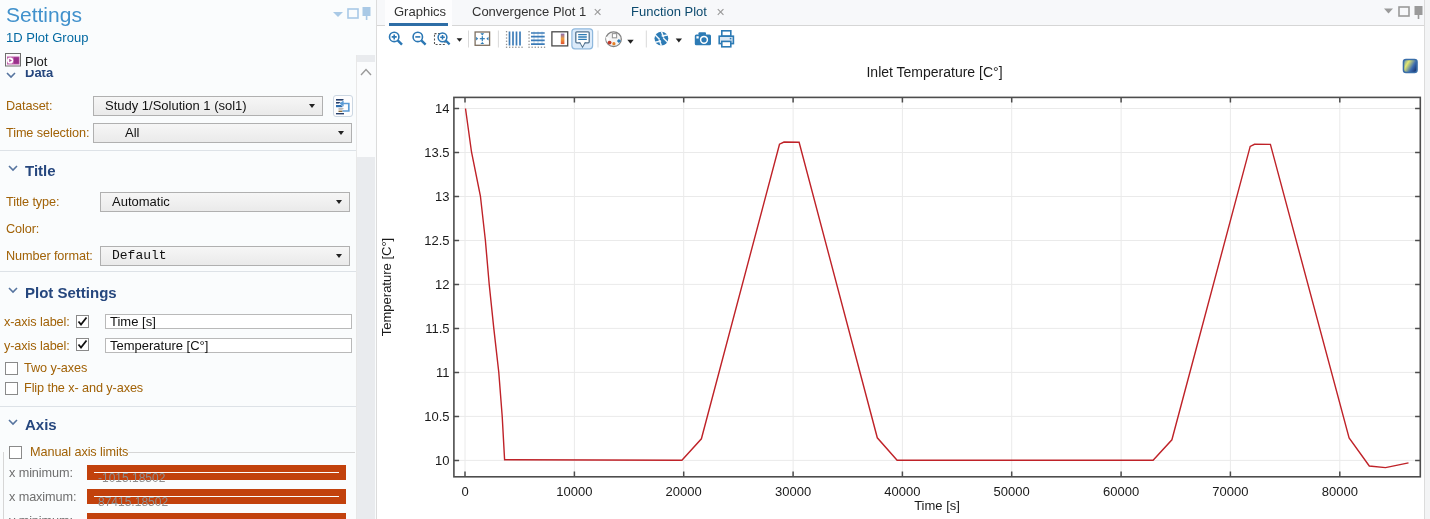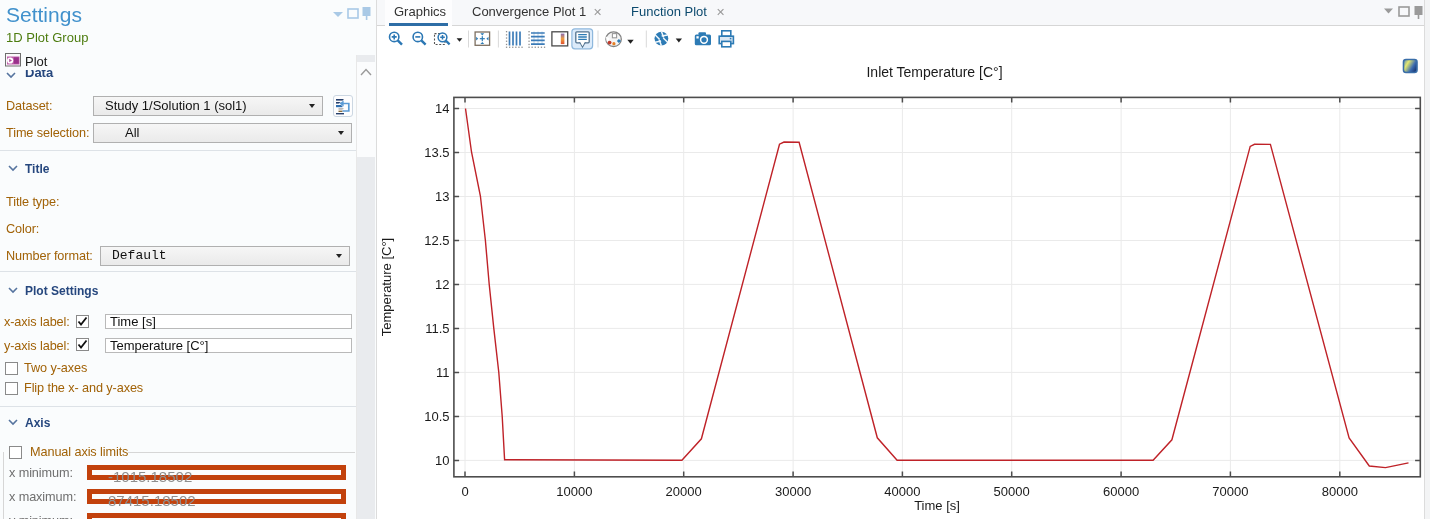--- a/index.html
+++ b/index.html
@@ -2,40 +2,40 @@
 <html><head>
 <meta charset="utf-8">
 <style>
   * { margin:0; padding:0; box-sizing:border-box; }
   html,body { width:1430px; height:519px; overflow:hidden; background:#ffffff;
     font-family:"Liberation Sans", sans-serif; font-size:13px; color:#1a1a1a; }
   .abs { position:absolute; }
   #panel { position:absolute; left:0; top:0; width:376px; height:519px; background:#fafcfd; }
   #gfx { position:absolute; left:377px; top:0; width:1053px; height:519px; background:#ffffff; }
   .sep { position:absolute; left:0; width:357px; height:1px; background:#dde2e7; }
-  .sechead { position:absolute; left:25px; font-weight:bold; color:#26477e; font-size:12px; }
+  .sechead { position:absolute; left:25px; font-weight:bold; color:#26477e; font-size:15px; }
   .lbl { position:absolute; font-size:12.7px; letter-spacing:-0.1px; color:#a16207; white-space:nowrap; }
   .combo { position:absolute; height:20px; background:linear-gradient(#f6f6f6,#eaeaea); border:1px solid #b0b0b0;
     font-size:13px; color:#111; line-height:18px; padding-left:11px; }
   .combo .arr { position:absolute; right:7px; top:7px; width:0; height:0;
     border-left:3.6px solid transparent; border-right:3.6px solid transparent; border-top:4.2px solid #222; }
   .tinput { position:absolute; height:15px; background:#ffffff; border:1px solid #b9b9b9;
     font-size:13px; color:#111; line-height:13px; padding-left:4px; }
-  .dinput { position:absolute; height:15px; background:#fcfcfc; border:5px solid #c2410c;
-    font-size:15px; color:#8f8f8f; line-height:13px; padding-left:16px; }
+  .dinput { position:absolute; height:15px; background:#fcfcfc; border:7px solid #c2410c;
+    font-size:12px; color:#8f8f8f; line-height:13px; padding-left:4px; }
   .cb { position:absolute; width:13px; height:13px; background:#fff; border:1px solid #8a8a8a; }
   .glbl { position:absolute; font-size:12.7px; letter-spacing:-0.1px; color:#6f6f6f; white-space:nowrap; }
   svg { position:absolute; overflow:visible; }
 </style>
 </head>
 <body>
 
 <div id="panel">
   <div class="abs" style="left:6px; top:3px; font-size:21px; color:#4191cc;">Settings</div>
-  <div class="abs" style="left:6px; top:30px; font-size:13px; color:#4d7c0f;">1D Plot Group</div>
+  <div class="abs" style="left:6px; top:30px; font-size:13px; color:#0369a1;">1D Plot Group</div>
 
   <svg width="50" height="20" style="left:327px; top:2px;">
     <path d="M6 10 L16 10 L11 15 Z" fill="#a9c9e6"></path>
     <rect x="21" y="7" width="10" height="9" fill="none" stroke="#a9c9e6" stroke-width="1.6"></rect>
     <rect x="35.5" y="5" width="8" height="9" fill="#a9c9e6"></rect>
     <rect x="38.8" y="14" width="1.6" height="4" fill="#a9c9e6"></rect>
   </svg>
 
   <svg width="17" height="14" style="left:5px; top:53px;">
     <rect x="0.5" y="0.5" width="15" height="12.5" fill="#fbf8fa" stroke="#6e6e6e"></rect>
@@ -71,20 +71,21 @@
   <div class="lbl" style="left:6px; top:126px;">Time selection:</div>
   <div class="combo" style="left:93px; top:123px; width:258.5px;padding-left:31px;">All<span class="arr"></span></div>
 
   <div class="sep" style="top:150px;"></div>
 
   <svg width="10" height="8" style="left:8px; top:165px;">
       <path d="M1 1 L5 5 L9 1" fill="none" stroke="#56749f" stroke-width="1.6"></path>
     </svg>
   <div class="sechead" style="top:162px;">Title</div>
   <div class="lbl" style="left:6px; top:195px;">Title type:</div>
+  <div class="combo" style="left:100px; top:192px; width:250px;">Automatic<span class="arr"></span></div>
   <div class="lbl" style="left:6px; top:222px;">Color:</div>
   <div class="lbl" style="left:6px; top:249px;">Number format:</div>
   <div class="combo" style="left:100px; top:245.5px; width:250px;font-family:Liberation Mono, monospace;">Default<span class="arr"></span></div>
 
   <div class="sep" style="top:271px;"></div>
 
   <svg width="10" height="8" style="left:8px; top:287px;">
       <path d="M1 1 L5 5 L9 1" fill="none" stroke="#56749f" stroke-width="1.6"></path>
     </svg>
   <div class="sechead" style="top:284px;">Plot Settings</div>

